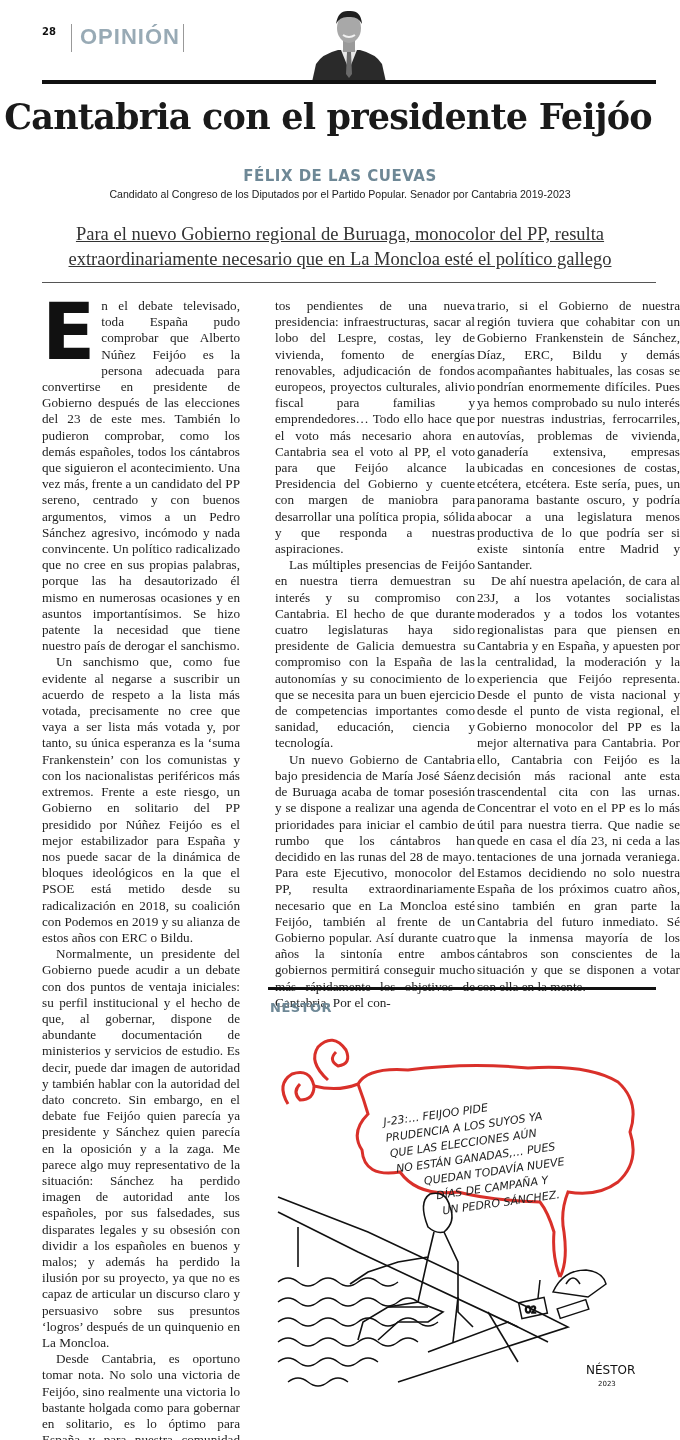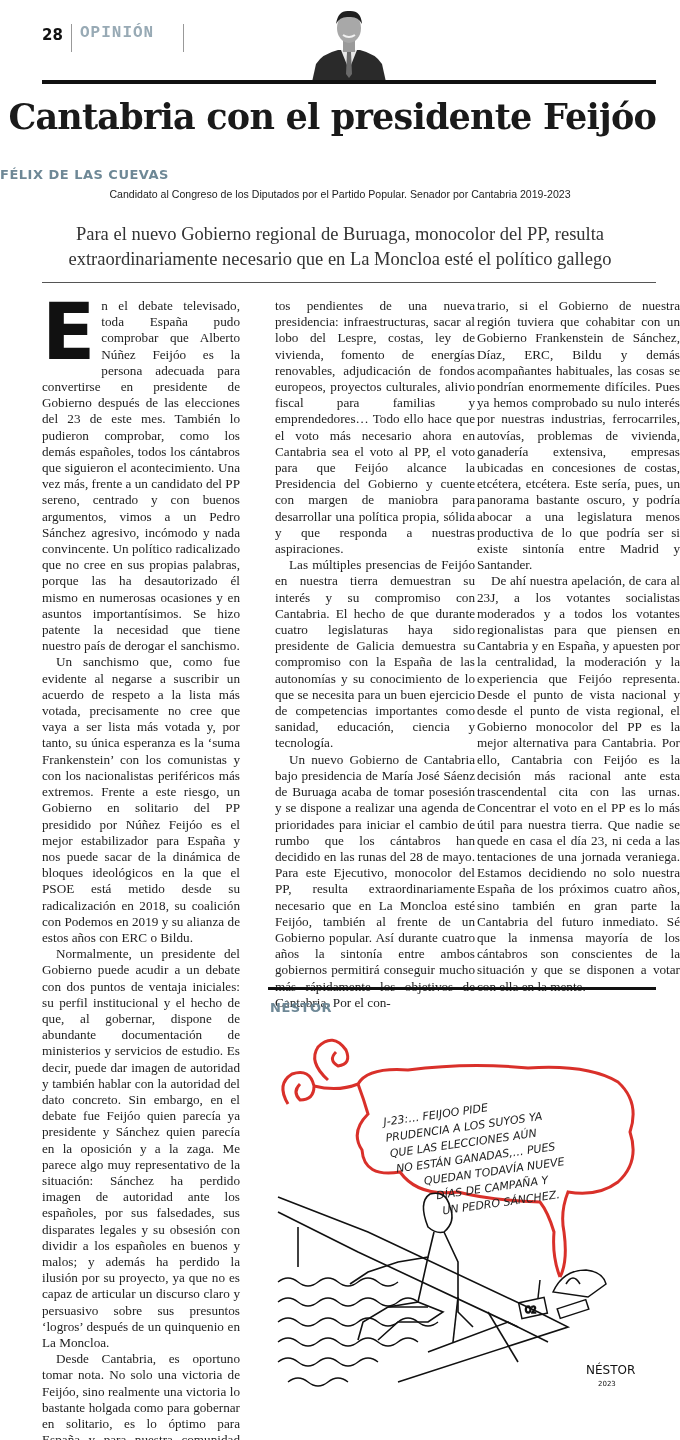--- a/index.html
+++ b/index.html
@@ -1,26 +1,26 @@
 <!DOCTYPE html>
 <html><head>
 <meta charset="utf-8">
 <style>
   html, body { margin:0; padding:0; background:#ffffff; }
   body { width:680px; height:1440px; position:relative; overflow:hidden; font-family:"DejaVu Serif", serif; color:#222; }
   .header { position:absolute; left:0; top:0; width:680px; height:84px; }
-  .page-num { position:absolute; left:42px; top:26px; font-family:"DejaVu Sans", sans-serif; font-weight:bold; font-size:15px; color:#111; }
+  .page-num { position:absolute; left:42px; top:26px; font-family:"DejaVu Sans", sans-serif; font-weight:bold; font-size:10px; color:#111; }
   .sep { position:absolute; top:24px; width:1px; height:28px; background:#999; }
-  .section { position:absolute; left:80px; top:24px; font-family:Liberation Mono, monospace; font-weight:bold; font-size:16px; color:#98aab5; letter-spacing:1px; }
+  .section { position:absolute; left:80px; top:24px; font-family:Liberation Sans, sans-serif; font-weight:bold; font-size:22px; color:#98aab5; letter-spacing:1px; }
   .photo { position:absolute; left:308px; top:8px; width:82px; height:74px; }
   .top-rule { position:absolute; left:42px; top:80px; width:614px; height:4px; background:#111; }
-  .headline { position:absolute; left:0; top:96px; width:656px; text-align:right; font-family:"DejaVu Serif", serif; font-weight:bold; font-size:35px; color:#1a1a1a; letter-spacing:-0.8px; }
-  .author { position:absolute; left:0; top:167px; width:680px; font-family:"DejaVu Sans", sans-serif; font-weight:bold; font-size:13px; color:#6e8896; letter-spacing:0.5px; }
+  .headline { position:absolute; left:0; top:96px; width:656px; text-align:center; font-family:"DejaVu Serif", serif; font-weight:bold; font-size:35px; color:#1a1a1a; letter-spacing:-0.8px; }
+  .author { position:absolute; left:0; top:167px; width:680px; text-align:center; font-family:"DejaVu Sans", sans-serif; font-weight:bold; font-size:15px; color:#6e8896; letter-spacing:0.5px; }
   .author-role { position:absolute; left:0; top:188px; width:680px; text-align:center; font-family:"Liberation Sans", sans-serif; font-size:11.5px; color:#222; transform:scaleX(0.92); }
-  .deck { position:absolute; left:60px; top:222px; width:560px; text-align:center; font-family:"Liberation Serif", serif; font-size:18.5px; line-height:25px; color:#333; }
+  .deck { position:absolute; left:60px; top:222px; width:560px; text-align:center; font-family:"Liberation Serif", serif; font-size:18.5px; line-height:25px; color:#333;text-decoration:underline; }
   .mid-rule { position:absolute; left:42px; top:282px; width:614px; height:1px; background:#555; }
   .col { position:absolute; font-family:"Liberation Serif", serif; font-size:13.2px; line-height:16.2px; color:#222; text-align:justify; hyphens:manual; }
   .col p { margin:0; text-indent:14px; }
   .col p.first { text-indent:0; }
   .col1 { left:42px; top:298px; width:198px; }
   .col2 { left:247px; top:298px; width:200px;margin-left:28px; }
   .col3 { left:453px; top:298px; width:203px;margin-left:24px; }
   .dropcap { float:left; font-family:"DejaVu Sans", sans-serif; font-weight:bold; font-size:78px; line-height:64px; height:66px; margin:2px 6px 0 0; color:#111; }
   .cartoon-rule { position:absolute; left:268px; top:987px; width:388px; height:3px; background:#111; }
   .cartoon-label { position:absolute; left:270px; top:1000px; font-family:"DejaVu Sans", sans-serif; font-weight:bold; font-size:13px; color:#6e8896; letter-spacing:0.5px; }

